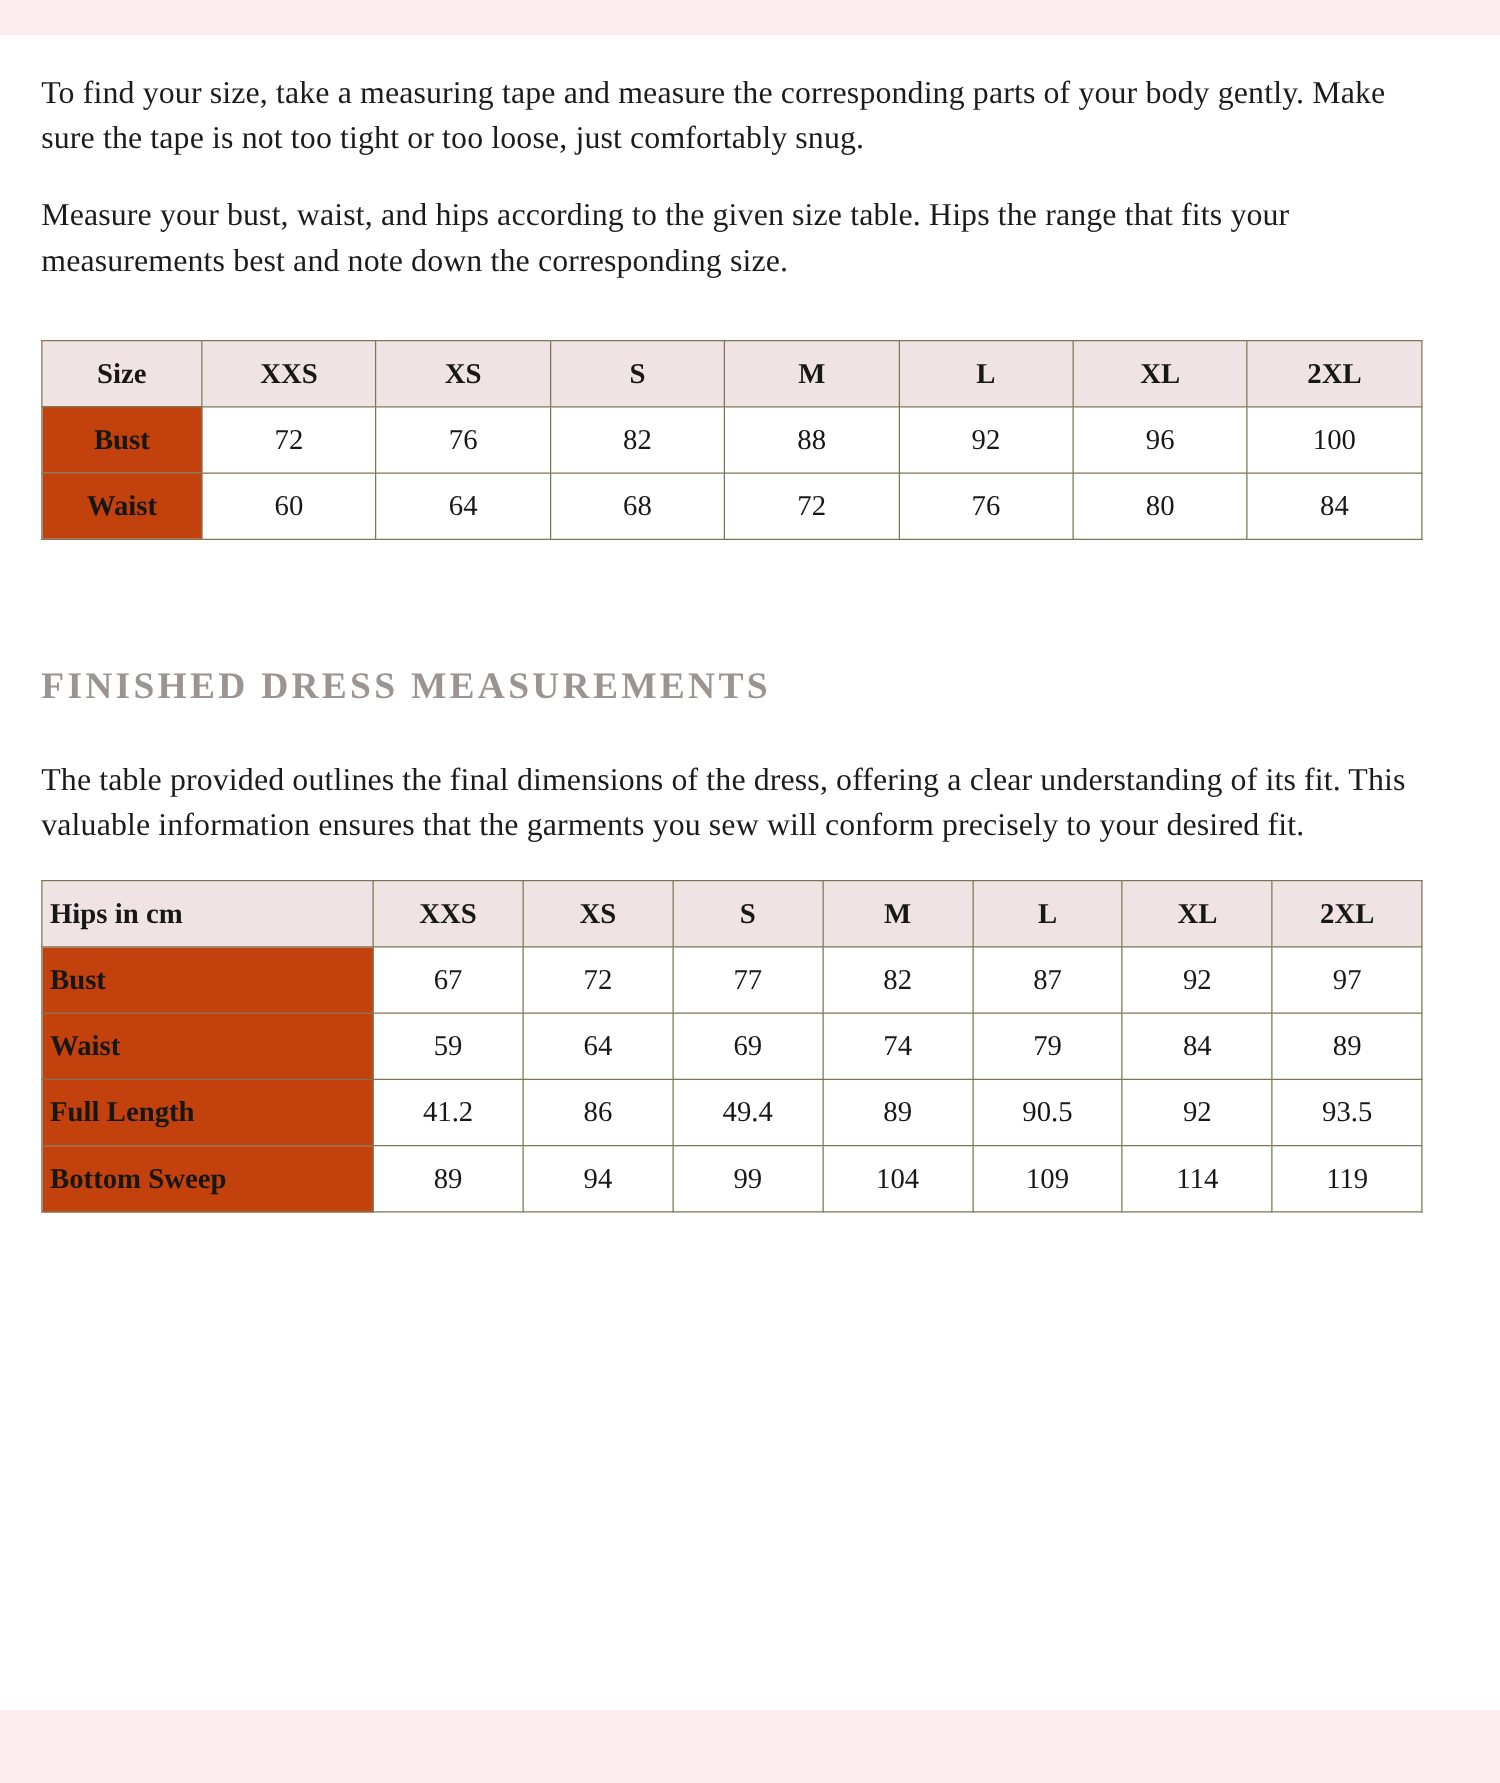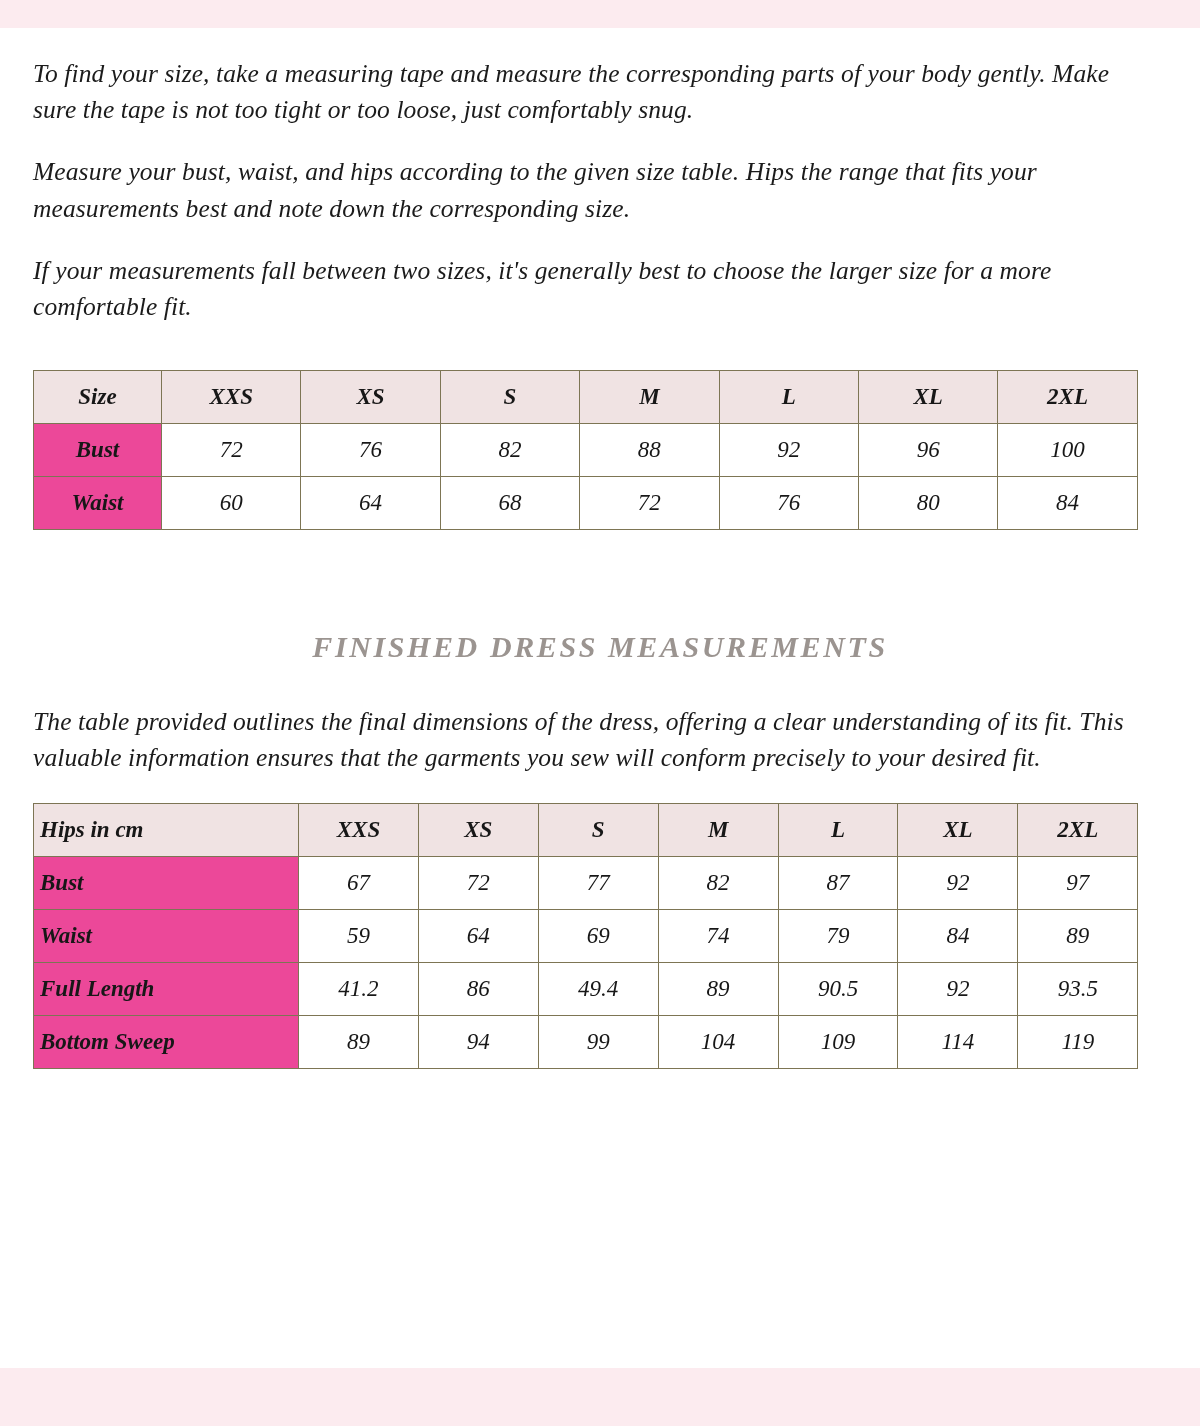--- a/index.html
+++ b/index.html
@@ -32,21 +32,20 @@
     height: 58px;
   }
 
   .page {
     position: absolute;
     top: 28px;
     left: 0;
     width: 1200px;
     padding: 0 33px;
     box-sizing: border-box;
-    font-style: italic;
   }
 
   p.body-text {
     font-size: 25.5px;
     line-height: 1.42;
     margin: 0 0 26px 0;
     color: #1b1b1b;
     max-width: 1108px;
     letter-spacing: 0.1px;
   }
@@ -61,21 +60,20 @@
     font-weight: 600;
     margin: 0;
     padding: 0;
     text-transform: uppercase;
     font-family: "Liberation Serif", "DejaVu Serif", serif;
   }
 
   .heading-block {
     margin-top: 100px;
     margin-bottom: 40px;
-    text-align: center;
   }
 
   table.size-table {
     border-collapse: collapse;
     width: 1104px;
     table-layout: fixed;
     margin: 0;
     background: #ffffff;
   }
   table.size-table td, table.size-table th {
@@ -86,21 +84,21 @@
     padding: 0;
     height: 52px;
     vertical-align: middle;
     background: #ffffff;
   }
   table.size-table th {
     background: #f0e3e3;
     font-weight: bold;
   }
   table.size-table td.rowlabel {
-    background: #ec4899;
+    background: #c2410c;
     font-weight: bold;
   }
   table.size-table td.value {
     text-align: center;
     margin-left: 25px;
   }
 
   
   #table-body-measurements th,
   #table-body-measurements td.rowlabel {
@@ -137,21 +135,20 @@
 <body>
 
 <div class="edge-band top"></div>
 <div class="edge-band bottom"></div>
 
 <div class="page">
 
   <div>
     <p class="body-text">To find your size, take a measuring tape and measure the corresponding parts of your body gently. Make sure the tape is not too tight or too loose, just comfortably snug.</p>
     <p class="body-text">Measure your bust, waist, and hips according to the given size table. Hips the range that fits your measurements best and note down the corresponding size.</p>
-    <p class="body-text">If your measurements fall between two sizes, it's generally best to choose the larger size for a more comfortable fit.</p>
   </div>
 
   <div class="table-wrap-1">
     <table class="size-table" id="table-body-measurements">
       <colgroup>
           <col class="first">
           <col class="rest">
           <col class="rest">
           <col class="rest">
           <col class="rest">

